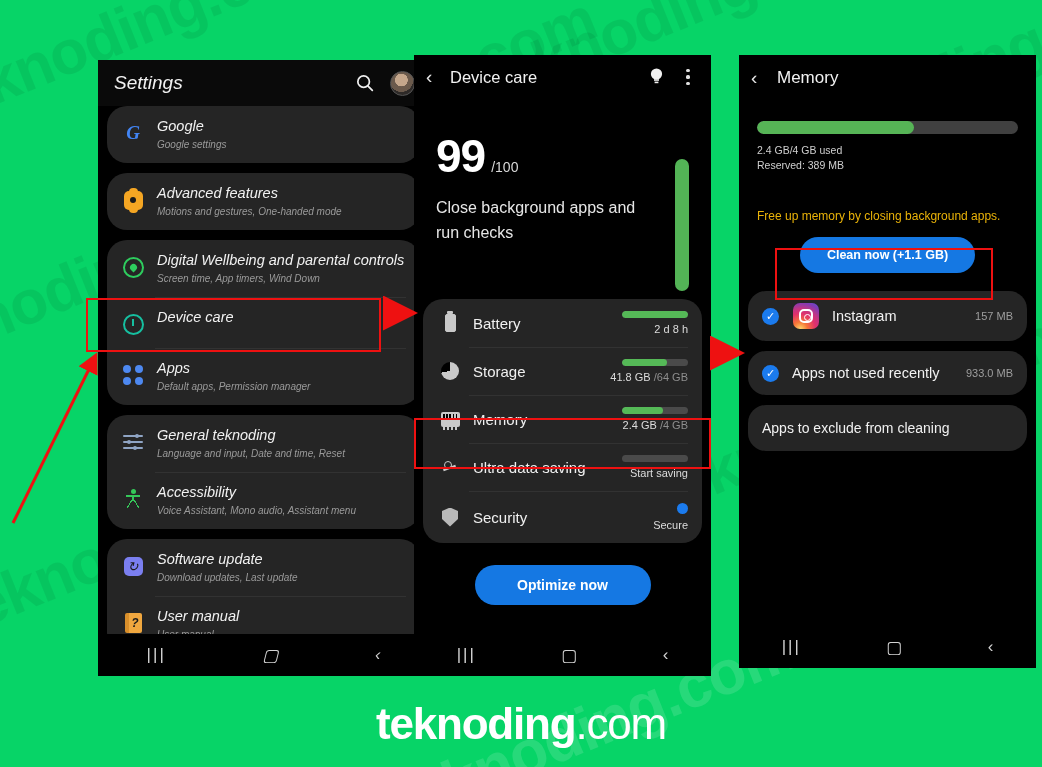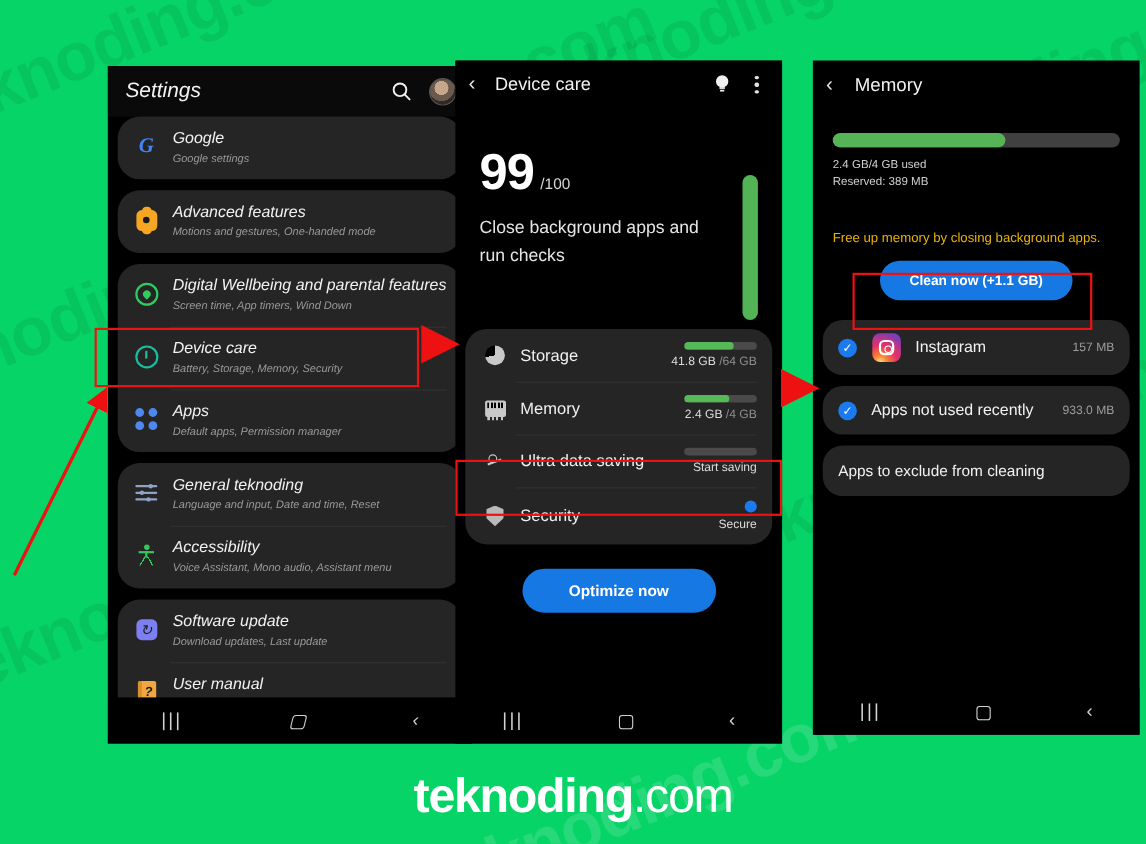--- a/index.html
+++ b/index.html
@@ -354,31 +354,30 @@
     </div>
 
     <div class="card">
       <div class="row">
         <div class="row-ico">
             <span class="ico-wb">
               <i></i>
             </span>
           </div>
         <div class="row-txt">
-          <div class="row-title">Digital Wellbeing and parental features</div>
+          <div class="row-title">Digital Wellbeing and parental controls</div>
           <div class="row-sub">Screen time, App timers, Wind Down</div>
         </div>
       </div>
       <div class="row">
         <div class="row-ico">
             <span class="ico-dc"></span>
           </div>
         <div class="row-txt">
           <div class="row-title">Device care</div>
-          <div class="row-sub">Battery, Storage, Memory, Security</div>
         </div>
       </div>
       <div class="row">
         <div class="row-ico">
           <span class="ico-apps">
               <span></span>
               <span></span>
               <span></span>
               <span></span>
             </span>
@@ -471,20 +470,32 @@
     <div class="s2-score">
       <div class="s2-score-num">99</div>
       <div class="s2-score-max">/100</div>
     </div>
     <div class="s2-hero-sub">Close background apps and run checks</div>
     <div class="s2-gauge"></div>
   </div>
 
   <div class="s2-card">
 
+    <div class="s2-row">
+      <div class="s2-row-ico">
+          <span class="ico-batt"></span>
+        </div>
+      <div class="s2-row-label">Battery</div>
+      <div class="s2-row-right">
+        <div class="s2-bar">
+            <i style="width:100%"></i>
+          </div>
+        <div class="s2-row-val"><span>2 d 8 h</span></div>
+      </div>
+    </div>
 
     <div class="s2-row">
       <div class="s2-row-ico">
           <span class="ico-stor"></span>
         </div>
       <div class="s2-row-label">Storage</div>
       <div class="s2-row-right">
         <div class="s2-bar">
             <i style="width:68%"></i>
           </div>

